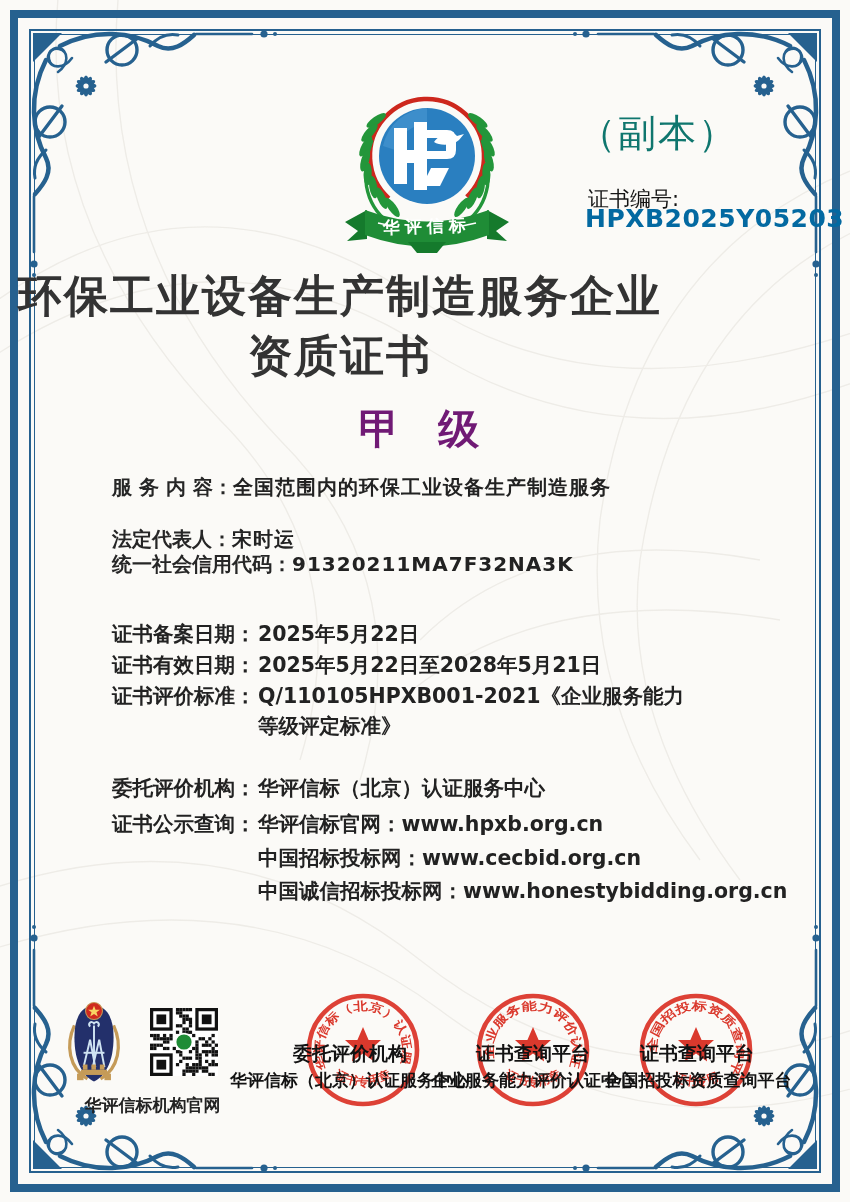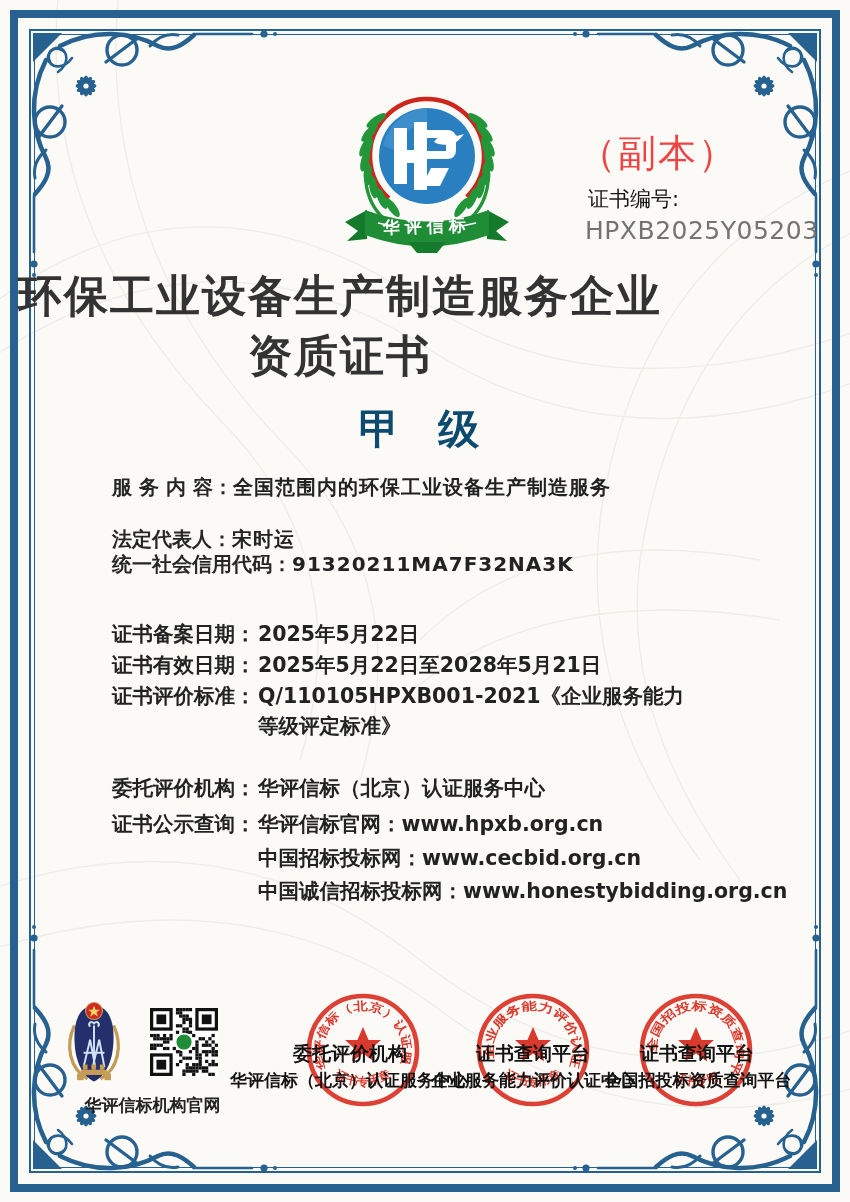--- a/index.html
+++ b/index.html
@@ -14,29 +14,29 @@
     border:8px solid #26618f;z-index:2;pointer-events:none;}
   .frame-mid{position:absolute;left:29px;top:29px;right:29px;bottom:29px;
     border:2px solid #26618f;z-index:2;pointer-events:none;}
   .frame-inner{position:absolute;left:34px;top:34px;right:34px;bottom:34px;
     border:1.5px solid #26618f;z-index:2;pointer-events:none;}
   #deco-svg{position:absolute;left:0;top:0;z-index:3;pointer-events:none;}
   #bg-svg{position:absolute;left:0;top:0;z-index:1;pointer-events:none;}
   .content{position:absolute;left:0;top:0;width:850px;height:1202px;z-index:4;}
 
   
-  .copy-label{left:578px;top:128px;font-size:38px;color:#ef4444;letter-spacing:2px;}
+  .copy-label{left:578px;top:108px;font-size:38px;color:#0f766e;letter-spacing:2px;}
   .certno-label{left:588px;top:185px;font-size:21px;font-weight:normal;color:#141414;}
-  .certno-value{left:585px;top:216px;font-size:25px;font-weight:normal;color:#737373;letter-spacing:.5px;}
+  .certno-value{left:585px;top:204px;font-size:25px;font-weight:bold;color:#0369a1;letter-spacing:.5px;}
 
   
   .title{left:0;top:266px;width:680px;text-align:center;
     font-size:44px;font-weight:bold;color:#333;letter-spacing:2px;line-height:60px;}
   .grade{left:0;top:402px;width:850px;text-align:center;
-    font-size:41px;font-weight:bold;color:#0c4a6e;letter-spacing:12px;}
+    font-size:41px;font-weight:bold;color:#701a75;letter-spacing:12px;}
 
   
   .row{position:absolute;left:112px;white-space:nowrap;color:#262626;font-weight:bold;}
   .info-row{font-size:20px;}
   .info-row .val{letter-spacing:1px;}
   .spaced{letter-spacing:6px;}
   .date-row,.query-row{font-size:20.5px;color:#222;}
   .date-row .lbl,.query-row .lbl{display:inline-block;min-width:146px;}
   .val{color:#222;}
 

